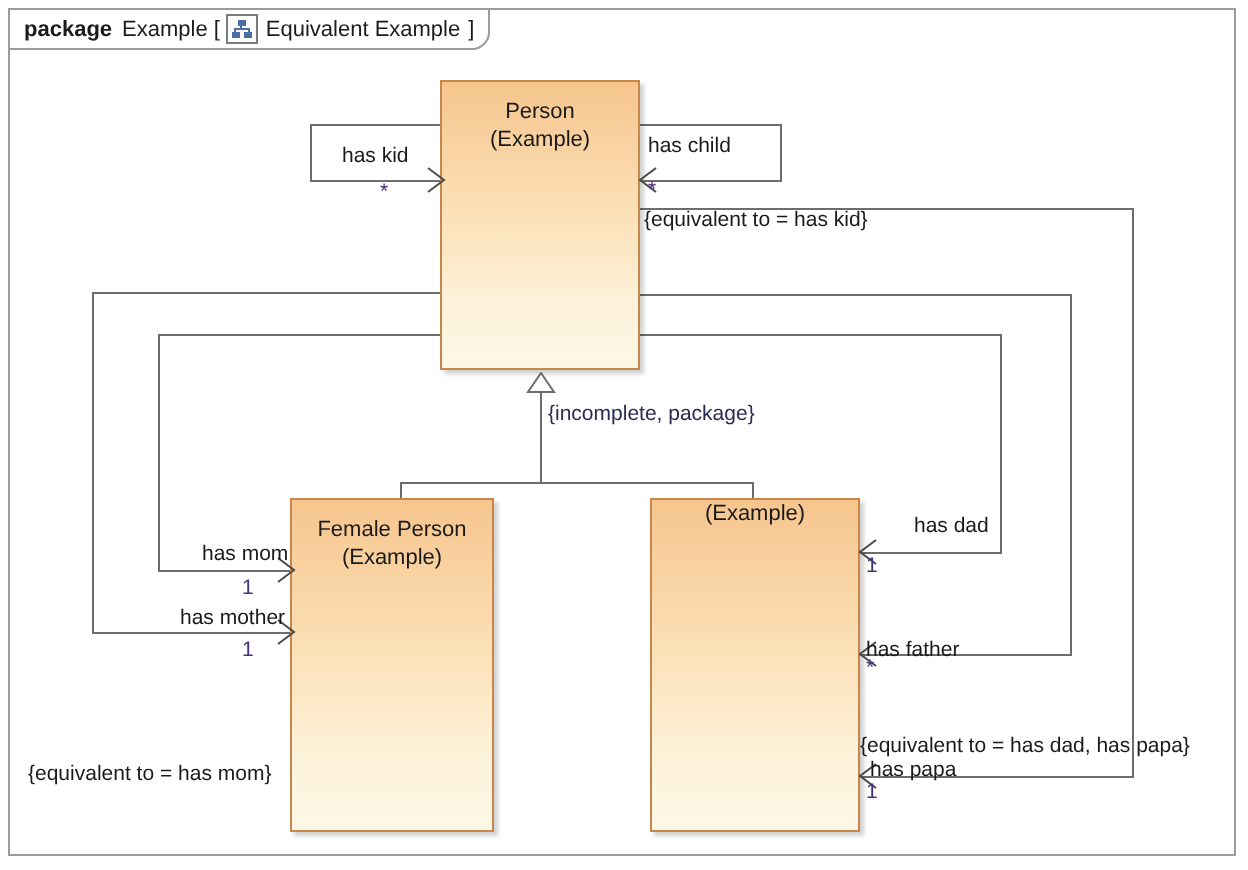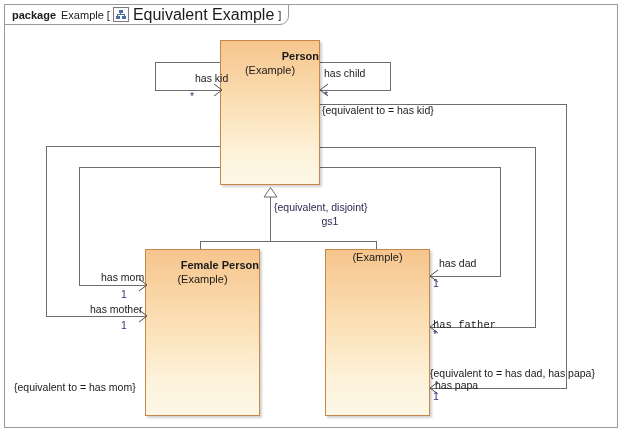--- a/index.html
+++ b/index.html
@@ -75,42 +75,41 @@
     display: block;
   }
   .diag-icon .n1 { left: 5px; top: 2px;  width: 4px; height: 3px; }
   .diag-icon .n2 { left: 2px; top: 8px;  width: 4px; height: 3px; }
   .diag-icon .n3 { left: 8px; top: 8px;  width: 4px; height: 3px; }
   .diag-icon .v1 { left: 6px; top: 5px;  width: 1px; height: 2px; }
   .diag-icon .h1 { left: 3px; top: 6px;  width: 8px; height: 1px; }
   .diag-icon .v2 { left: 3px; top: 6px;  width: 1px; height: 2px; }
   .diag-icon .v3 { left: 10px;top: 6px;  width: 1px; height: 2px; }
   .pkg-label {
-    font-size: 16px;
+    font-size: 11px;
     color: #1b1b1b;
     margin-left: 1px;
   }
 
   
   .uml-box {
     position: absolute;
     box-sizing: border-box;
     border: 1px solid #c8874a;
     background: linear-gradient(to bottom, #f6c58d 0%, #fbe0b6 45%, #fdf3dc 80%, #fdf7e6 100%);
     box-shadow: 2px 2px 2px rgba(0,0,0,0.18);
     text-align: center;
     z-index: 4;
   }
   .uml-title {
     font-size: 11px;
-    font-weight: bold;
+    font-weight: normal;
     color: #1a1a1a;
     margin-top: 8px;
     line-height: 14px;
-    text-align: right;
   }
   .uml-sub {
     font-size: 11px;
     color: #1a1a1a;
     line-height: 14px;
   }
 
   
   .ln {
     position: absolute;
@@ -191,38 +190,38 @@
     </span>
     <span class="pkg-label">Equivalent Example</span>
     <span class="pkg-brk" style="margin-left:4px">]</span>
   </div>
 
   <div class="uml-box" style="left:220px; top:40px; width:100px; height:145px;">
     <div class="uml-title">Person</div>
     <div class="uml-sub">(Example)</div>
   </div>
 
-  <div class="uml-box" style="left:145px; top:249px; width:115px; height:167px;">
+  <div class="uml-box" style="left:145px; top:249px; width:102px; height:167px;">
     <div class="uml-title">Female Person</div>
     <div class="uml-sub">(Example)</div>
   </div>
 
   <div class="uml-box" style="left:325px; top:249px; width:105px; height:167px;">
     <div class="uml-sub">(Example)</div>
   </div>
 
   <div class="ln v" style="left:155px; top:62px;  height:28px;"></div>
   <div class="ln h" style="left:155px; top:62px;  width:66px;"></div>
   <div class="ln h" style="left:155px; top:90px;  width:66px;"></div>
   <div class="arrow" style="left:214px; top:84px;">
     <svg width="10" height="13" viewBox="0 0 10 13">
         <path d="M0,0 L8,6 L0,12" fill="none" stroke="#4a4a4a" stroke-width="1"></path>
       </svg>
   </div>
-  <div class="lbl" style="left:171px; top:72px;margin-left:24px;">has kid</div>
+  <div class="lbl" style="left:171px; top:72px;">has kid</div>
   <div class="mult" style="left:190px; top:90px;">*</div>
 
   <div class="ln h" style="left:320px; top:62px;  width:71px;"></div>
   <div class="ln v" style="left:390px; top:62px;  height:28px;"></div>
   <div class="ln h" style="left:320px; top:90px;  width:71px;"></div>
   <div class="arrow" style="left:320px; top:84px;">
     <svg width="10" height="13" viewBox="0 0 10 13">
         <path d="M8,0 L0,6 L8,12" fill="none" stroke="#4a4a4a" stroke-width="1"></path>
       </svg>
   </div>
@@ -232,22 +231,21 @@
 
   <div class="tri" style="left:263px; top:184px;">
     <svg width="15" height="11" viewBox="0 0 15 11">
         <path d="M7.5,0.5 L14,10 L1,10 Z" fill="#ffffff" stroke="#6d6d6d" stroke-width="1"></path>
       </svg>
   </div>
   <div class="ln v" style="left:270px; top:194px; height:48px;"></div>
   <div class="ln h" style="left:200px; top:241px; width:176px;"></div>
   <div class="ln v" style="left:200px; top:241px; height:9px;"></div>
   <div class="ln v" style="left:376px; top:241px; height:9px;"></div>
-  <div class="gen-lbl" style="left:274px; top:201px;">{equivalent, disjoint}</div>
-  <div class="gen-lbl" style="left:274px; top:215px; width:112px;">gs1</div>
+  <div class="gen-lbl" style="left:274px; top:201px;">{incomplete, package}</div>
 
   <div class="ln h" style="left:79px;  top:167px; width:142px;"></div>
   <div class="ln v" style="left:79px;  top:167px; height:119px;"></div>
   <div class="ln h" style="left:79px;  top:285px; width:67px;"></div>
   <div class="arrow" style="left:139px; top:279px;">
     <svg width="10" height="13" viewBox="0 0 10 13">
         <path d="M0,0 L8,6 L0,12" fill="none" stroke="#4a4a4a" stroke-width="1"></path>
       </svg>
   </div>
   <div class="lbl" style="left:101px; top:271px;">has mom</div>
@@ -266,32 +264,32 @@
   <div class="cstr" style="left:14px;  top:341px;margin-top:40px;">{equivalent to = has mom}</div>
 
   <div class="ln h" style="left:320px; top:167px; width:181px;"></div>
   <div class="ln v" style="left:500px; top:167px; height:110px;"></div>
   <div class="ln h" style="left:430px; top:276px; width:71px;"></div>
   <div class="arrow" style="left:430px; top:270px;">
     <svg width="10" height="13" viewBox="0 0 10 13">
         <path d="M8,0 L0,6 L8,12" fill="none" stroke="#4a4a4a" stroke-width="1"></path>
       </svg>
   </div>
-  <div class="lbl" style="left:428px; top:257px;padding-left:11px;">has dad</div>
+  <div class="lbl" style="left:446px; top:257px;padding-left:11px;">has dad</div>
   <div class="mult" style="left:433px; top:277px;">1</div>
 
   <div class="ln h" style="left:320px; top:147px; width:216px;"></div>
   <div class="ln v" style="left:535px; top:147px; height:181px;"></div>
   <div class="ln h" style="left:430px; top:327px; width:106px;"></div>
   <div class="arrow" style="left:430px; top:321px;">
     <svg width="10" height="13" viewBox="0 0 10 13">
         <path d="M8,0 L0,6 L8,12" fill="none" stroke="#4a4a4a" stroke-width="1"></path>
       </svg>
   </div>
-  <div class="lbl" style="left:433px; top:319px;font-family:Liberation Mono, monospace;">has father</div>
+  <div class="lbl" style="left:433px; top:319px;">has father</div>
   <div class="mult" style="left:433px; top:328px;">*</div>
   <div class="cstr" style="left:430px; top:367px;">{equivalent to = has dad, has papa}</div>
 
   <div class="ln h" style="left:320px; top:104px; width:247px;"></div>
   <div class="ln v" style="left:566px; top:104px; height:285px;"></div>
   <div class="ln h" style="left:430px; top:388px; width:137px;"></div>
   <div class="arrow" style="left:430px; top:382px;">
     <svg width="10" height="13" viewBox="0 0 10 13">
         <path d="M8,0 L0,6 L8,12" fill="none" stroke="#4a4a4a" stroke-width="1"></path>
       </svg>

